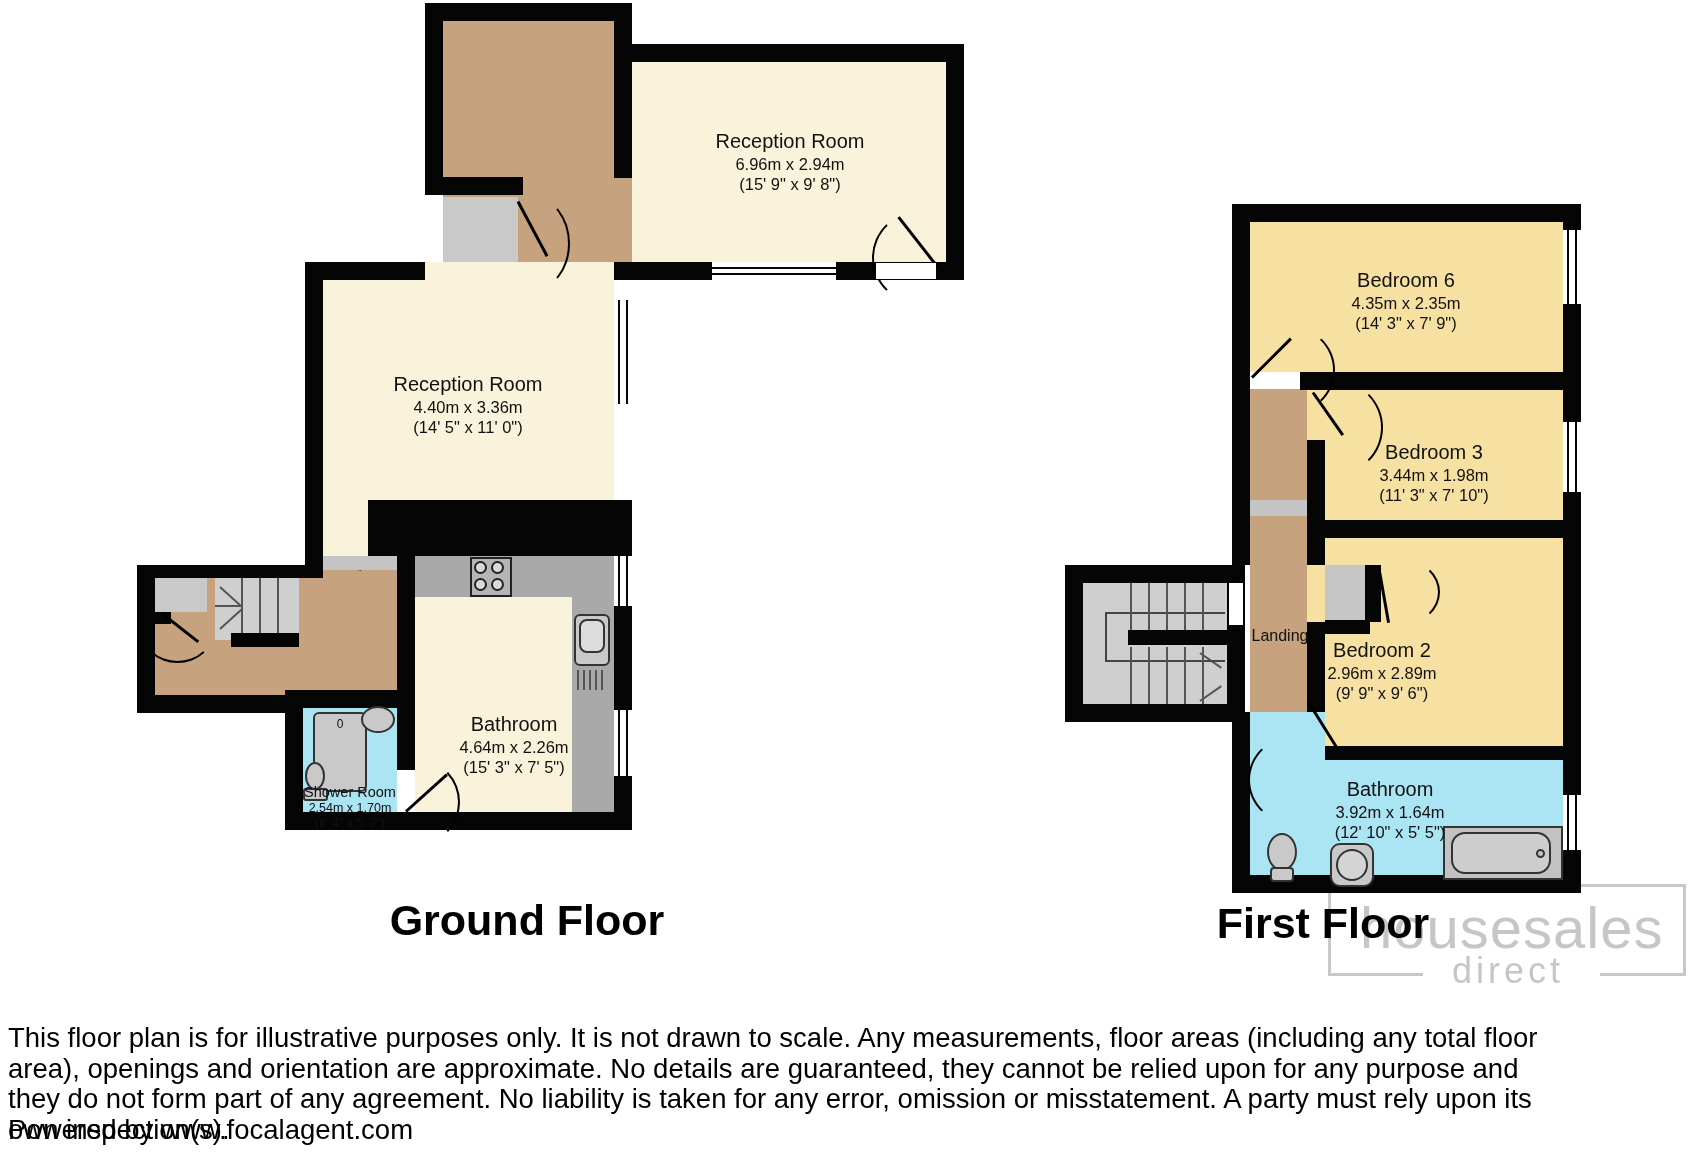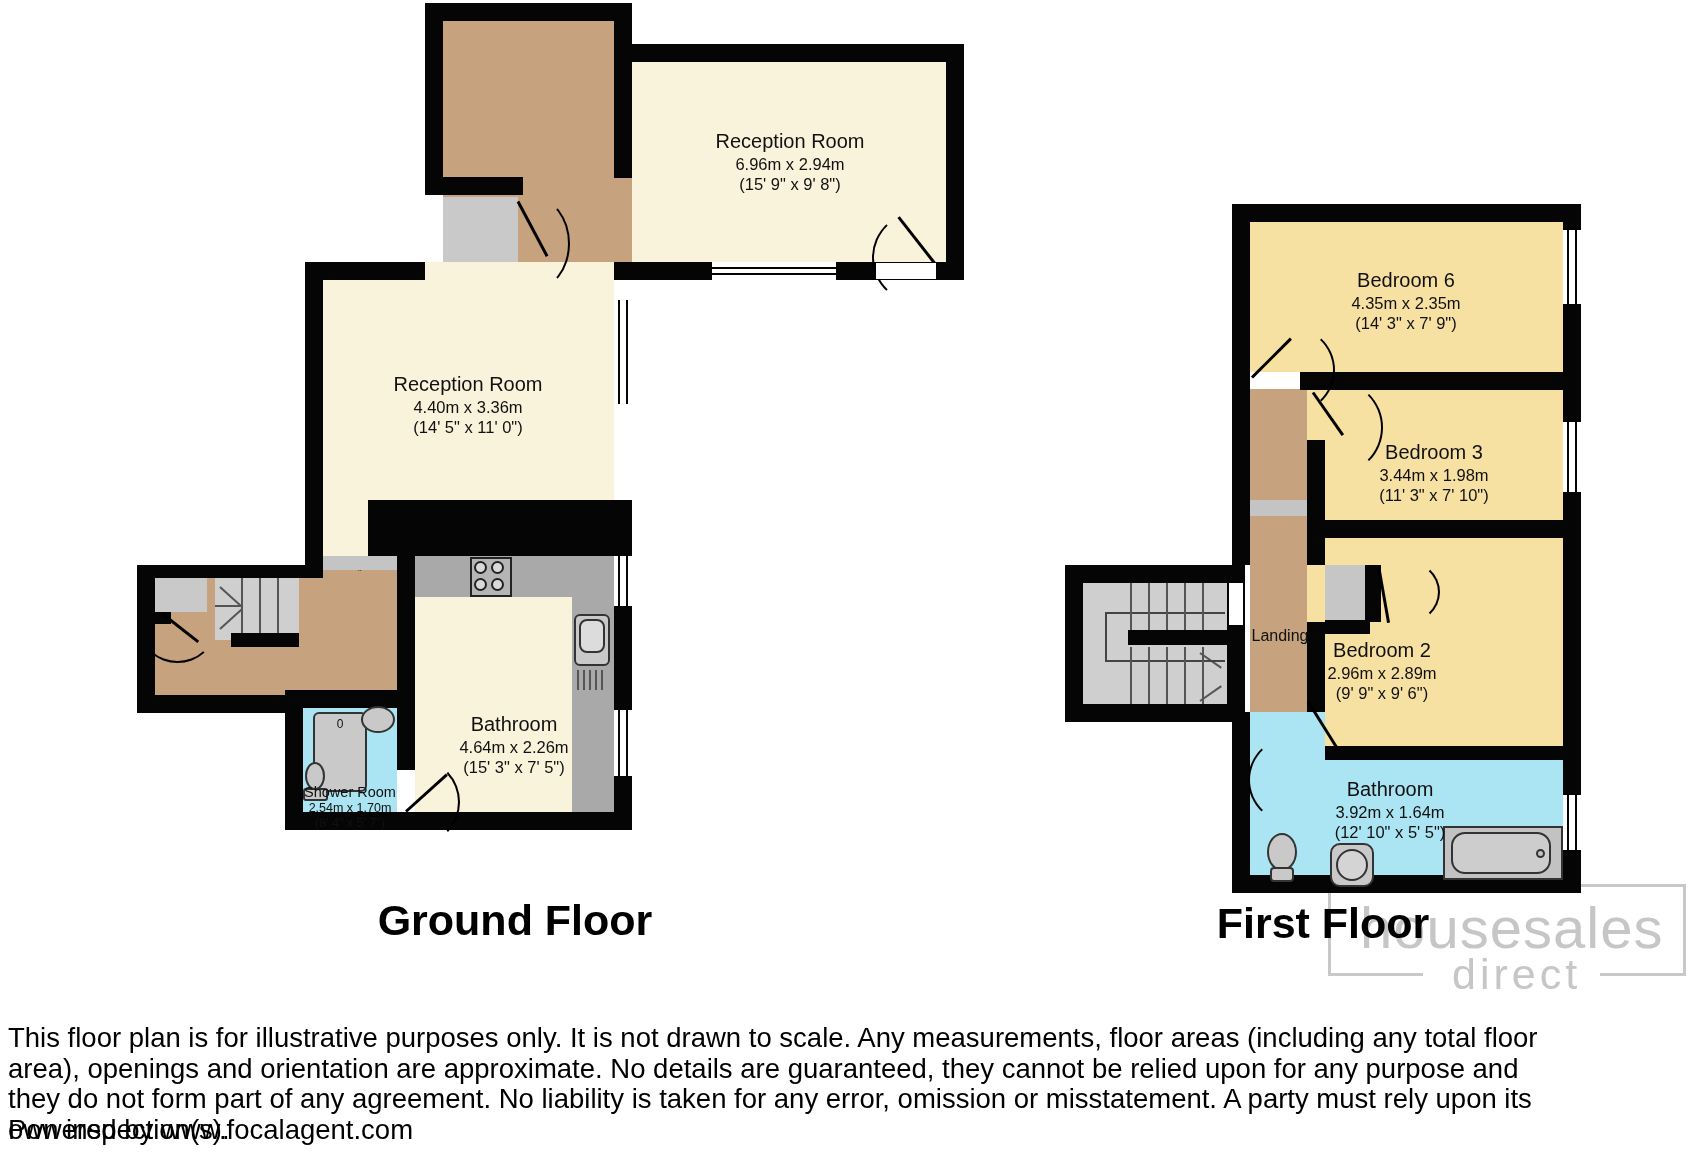--- a/index.html
+++ b/index.html
@@ -78,27 +78,27 @@
     <div class="rname">Bathroom</div>
     <div class="rdim">3.92m x 1.64m</div>
     <div class="rdim">(12' 10" x 5' 5")</div>
   </div>
   <div class="abs rlabel" style="left:1248px;top:627px;width:64px">
     <div style="font-size:16px">Landing</div>
   </div>
 
   <div class="abs" style="left:330px;top:717px;width:20px;font-size:12px;z-index:4;text-align:center">0</div>
 
-  <div class="abs floor-title" style="left:100px;top:896px;width:830px">Ground Floor</div>
+  <div class="abs floor-title" style="left:112px;top:896px;width:830px">Ground Floor</div>
   <div class="abs floor-title" style="left:1068px;top:899px;width:510px">First Floor</div>
   <div class="abs bigtext" style="left:8px;top:1023px;width:1560px;font-size:27.5px;line-height:30.5px">This floor plan is for illustrative purposes only. It is not drawn to scale. Any measurements, floor areas (including any total floor area), openings and orientation are approximate. No details are guaranteed, they cannot be relied upon for any purpose and they do not form part of any agreement. No liability is taken for any error, omission or misstatement. A party must rely upon its own inspection(s).</div>
   <div class="abs bigtext" style="left:8px;top:1114px;font-size:27.5px">Powered by www.focalagent.com</div>
 
   <div class="abs wmtext" style="left:1360px;top:894px;font-size:58px;letter-spacing:1px">housesales</div>
-  <div class="abs wmtext" style="left:1452px;top:950px;font-size:43px;letter-spacing:4px">direct</div>
+  <div class="abs wmtext" style="left:1452px;top:950px;font-size:36px;letter-spacing:4px">direct</div>
 
   <div class="abs leaf" style="left:162px;top:612px;width:46px;transform:rotate(38deg)"></div>
   <div class="abs leaf" style="left:518px;top:200px;width:62px;transform:rotate(62deg)"></div>
   <div class="abs leaf" style="left:938px;top:266px;width:64px;transform:rotate(-128deg)"></div>
   <div class="abs leaf" style="left:406px;top:810px;width:55px;transform:rotate(-42deg)"></div>
   <div class="abs leaf" style="left:1252px;top:376px;width:55px;transform:rotate(-45deg)"></div>
   <div class="abs leaf" style="left:1313px;top:391px;width:52px;transform:rotate(55deg)"></div>
   <div class="abs leaf" style="left:1379px;top:567px;width:55px;transform:rotate(80deg)"></div>
   <div class="abs leaf" style="left:1308px;top:700px;width:58px;transform:rotate(58deg)"></div>
 

